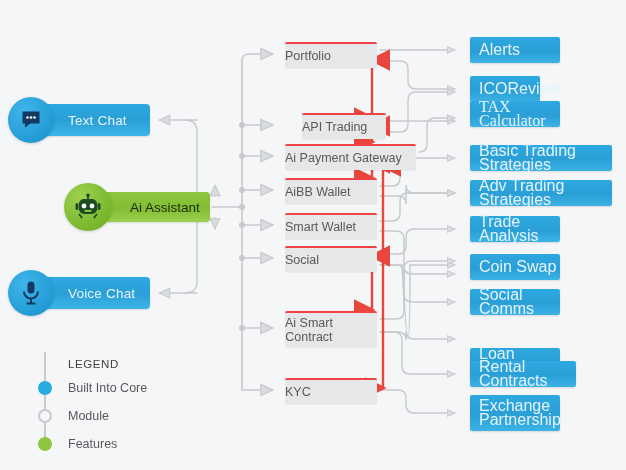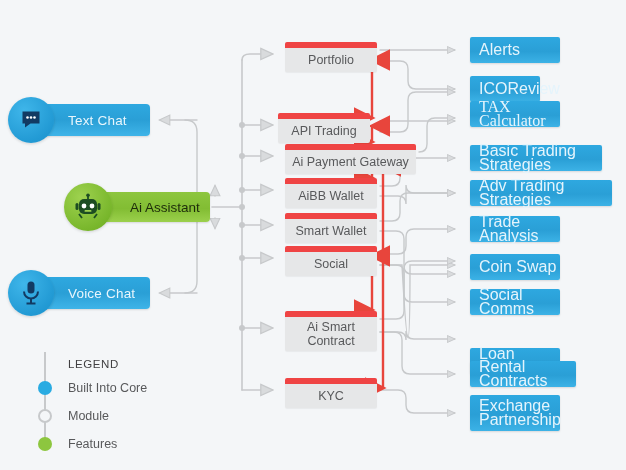--- a/index.html
+++ b/index.html
@@ -51,23 +51,23 @@
     width:48px;height:48px;border-radius:50%;
     background:radial-gradient(circle at 35% 30%,#9ed24f 0%,#78b62b 72%,#6ca824 100%);
     box-shadow:0 1px 3px rgba(0,0,0,.15);
     display:flex;align-items:center;justify-content:center;
   }
 
   
   .mod-node{
     position:absolute;
     background:#e6e7e8;
-    border-top:6px solid #ef4444;
+    border-top:2px solid #ef4444;
     border-radius:2px;
-    display:flex;align-items:center;justify-content:center;
+    display:flex;align-items:center;justify-content:flex-start;
     box-shadow:0 1px 1px rgba(0,0,0,.05);
   }
   .mod-label{
     color:#58595b;font-size:12.5px;text-align:center;line-height:14px;
     white-space:pre-line;
   }
 
   
   .feat-node{
     position:absolute;height:26px;
@@ -227,21 +227,21 @@
         <rect x="1.5" y="10" width="3" height="7" rx="1.5" fill="#1d4d22"></rect>
         <rect x="23.5" y="10" width="3" height="7" rx="1.5" fill="#1d4d22"></rect>
       </svg>
     </span>
     <span class="assist-label">Ai Assistant</span>
   </div>
 
   <div class="mod-node" style="left:285px;top:42px;width:92px;height:24px;">
     <span class="mod-label">Portfolio</span>
     </div>
-  <div class="mod-node" style="left:278px;top:113px;width:92px;height:24px;">
+  <div class="mod-node" style="left:302px;top:113px;width:84px;height:24px;">
     <span class="mod-label">API Trading</span>
     </div>
   <div class="mod-node" style="left:285px;top:144px;width:131px;height:24px;">
     <span class="mod-label">Ai Payment Gateway</span>
     </div>
   <div class="mod-node" style="left:285px;top:178px;width:92px;height:24px;">
     <span class="mod-label">AiBB Wallet</span>
     </div>
   <div class="mod-node" style="left:285px;top:246px;width:92px;height:24px;">
     <span class="mod-label">Social</span>
@@ -259,21 +259,21 @@
 
   <div class="feat-node" style="left:470px;top:37px;width:90px;">
     <span class="feat-label">Alerts</span>
     </div>
   <div class="feat-node" style="left:470px;top:76px;width:70px;">
     <span class="feat-label">ICOReview</span>
     </div>
   <div class="feat-node" style="left:470px;top:101px;width:90px;font-family:Liberation Serif, serif;">
     <span class="feat-label">TAX Calculator</span>
     </div>
-  <div class="feat-node" style="left:470px;top:145px;width:132px;">
+  <div class="feat-node" style="left:470px;top:145px;width:142px;">
     <span class="feat-label">Basic Trading Strategies</span>
     </div>
   <div class="feat-node" style="left:470px;top:180px;width:142px;">
     <span class="feat-label">Adv Trading Strategies</span>
     </div>
   <div class="feat-node" style="left:470px;top:216px;width:90px;">
     <span class="feat-label">Trade Analysis</span>
     </div>
   <div class="feat-node" style="left:470px;top:254px;width:90px;">
     <span class="feat-label">Coin Swap</span>

